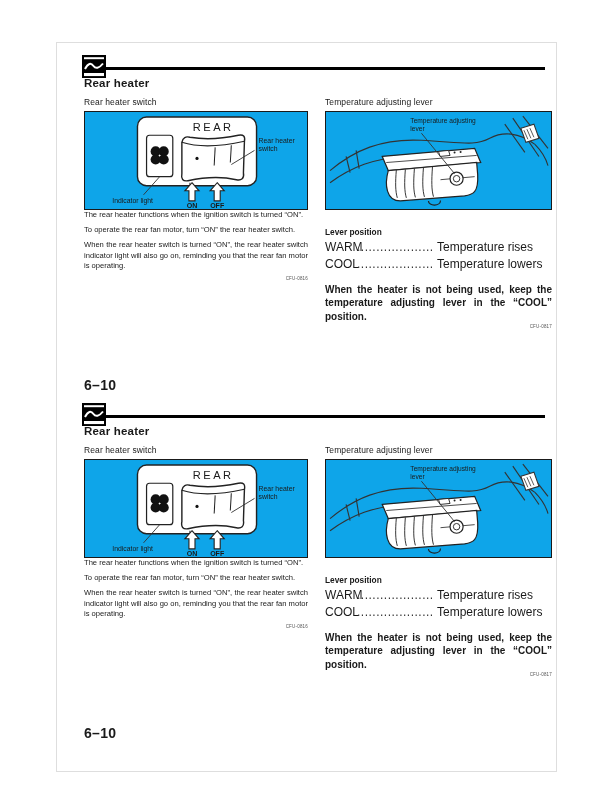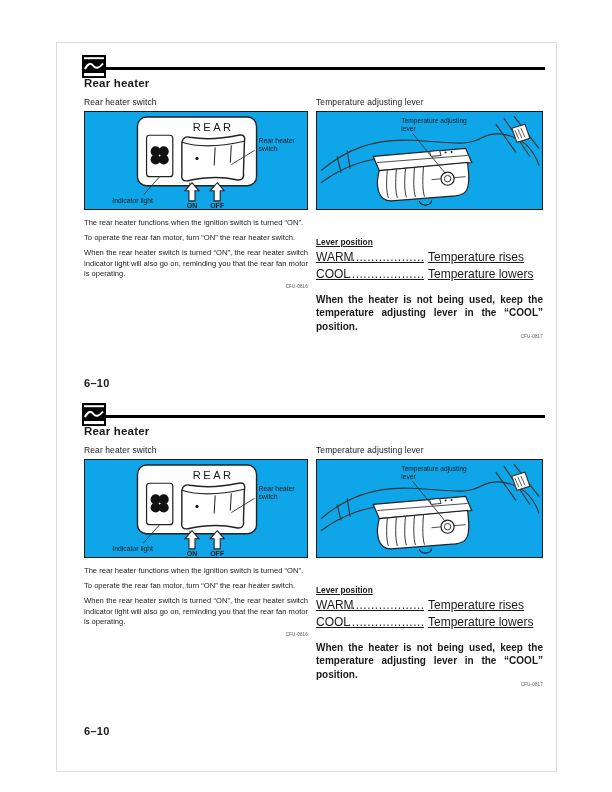--- a/index.html
+++ b/index.html
@@ -17,43 +17,43 @@
   .half.bottom { top:403px; }
 
   .chapter-icon { position:absolute; left:82px; top:0; width:24px; height:23px; }
   .section-rule { position:absolute; left:104px; top:12px; width:441px; height:2.5px; background:#000; }
   .section-title {
     position:absolute; left:84px; top:22px;
     font-size:11.5px; font-weight:bold; letter-spacing:.2px;
   }
   .col { position:absolute; top:42px; }
   .col-left  { left:84px;  width:224px; }
-  .col-right { left:316px; width:227px; }
+  .col-right { left:325px; width:227px; }
   .subhead { font-size:8.5px; font-weight:normal; margin-bottom:4px; letter-spacing:.1px; }
   .diagram {
     border:1.5px solid #1a1a1a; height:99px; background:#0ea5e9; overflow:hidden;
   }
   .diagram svg { display:block; width:100%; height:100%; }
-  .body-copy { margin-top:8px; }
+  .body-copy { margin-top:0; }
   .body-copy p { font-size:7.6px; line-height:1.34; margin-bottom:5px; }
   .body-copy p.justify { text-align:justify; }
   .fig-code { text-align:right; font-size:4.5px; color:#555; margin-top:1px; letter-spacing:.2px; }
 
-  .lever-block { margin-top:27px;text-decoration:underline; }
+  .lever-block { margin-top:17px; }
   .lp-head { font-size:8.3px; font-weight:bold; margin-bottom:2px; }
   .lp-row { display:flex; font-size:12px; line-height:1.4; white-space:nowrap; }
   .lp-label { width:32px; }
   .lp-dots { width:76px; overflow:hidden; color:#333; letter-spacing:.5px; }
   .lp-desc { padding-left:4px; }
   .usage-note {
     margin-top:10px; font-size:10px; font-weight:bold; line-height:1.35; text-align:justify;
   }
   .page-number {
     position:absolute; left:84px; top:322px;
-    font-size:11px; font-weight:bold; letter-spacing:.3px;
+    font-size:14px; font-weight:bold; letter-spacing:.3px;
   }
   svg text { font-family:"Liberation Sans", sans-serif; fill:#1a1a1a; }
 </style>
 </head>
 <body>
 
 <div class="sheet">
   <div class="scan-border"></div>
 
   <section class="half top">

